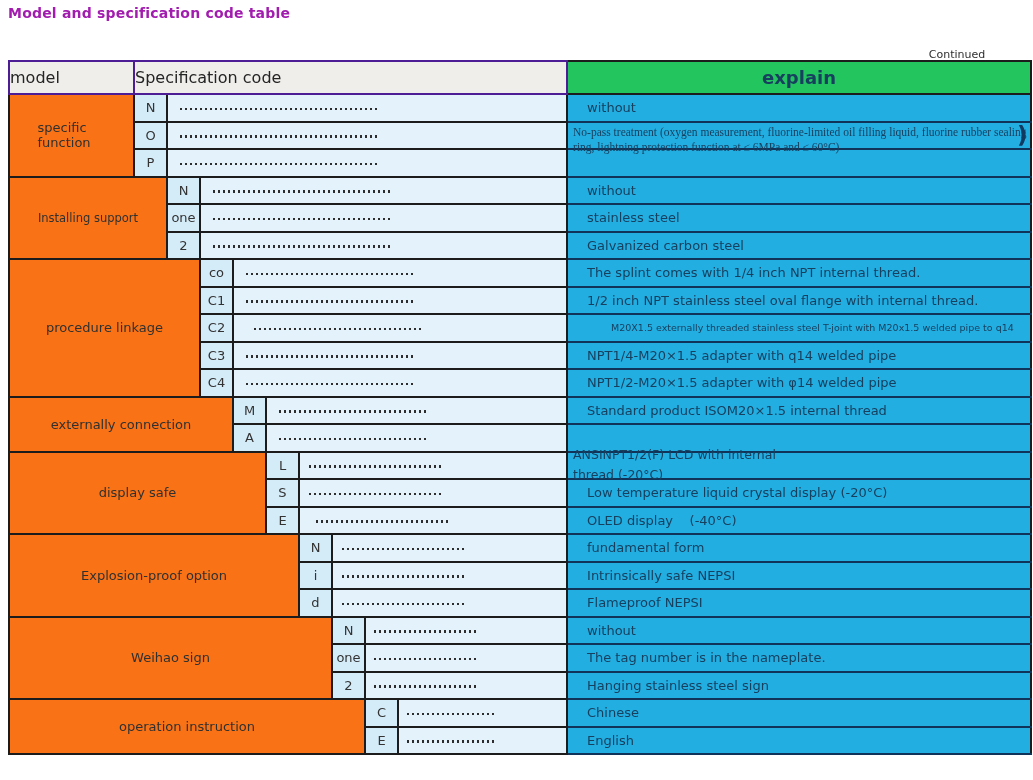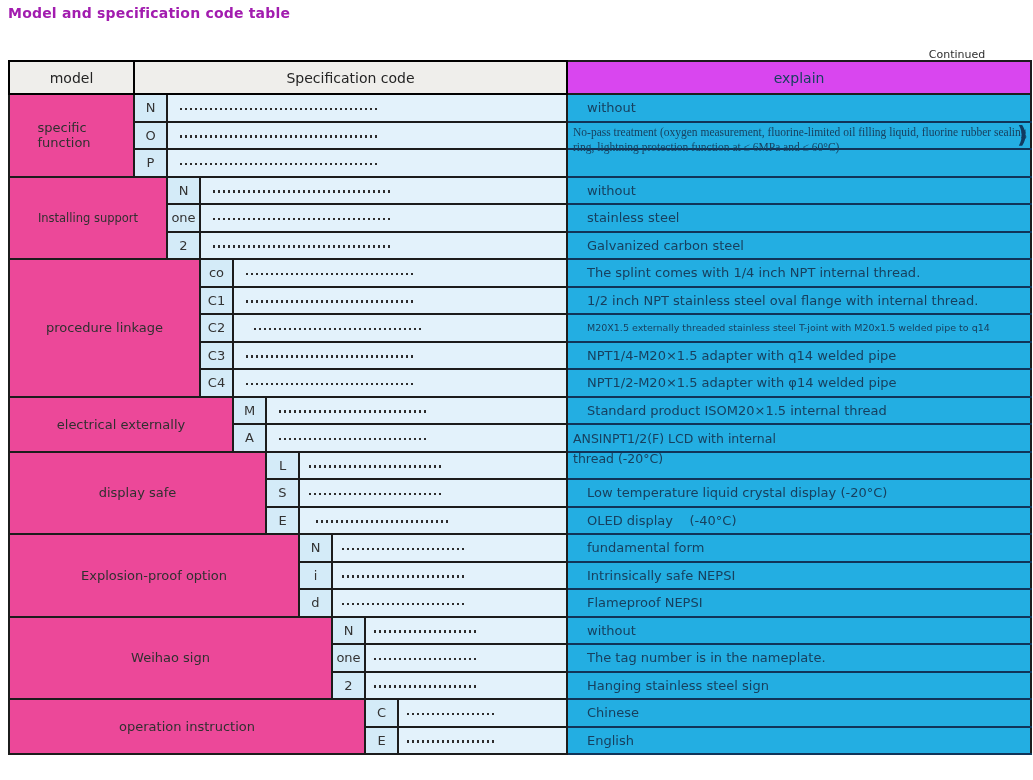--- a/index.html
+++ b/index.html
@@ -17,29 +17,29 @@
     font-size:11px;line-height:10.5px;color:#2e2e2e;text-align:left;
   }
   table.spec{
     position:absolute;left:8px;top:60px;
     border-collapse:collapse;table-layout:fixed;width:1022px;
   }
   td,th{padding:0;}
   tr.hr{height:33px;}
   tr.r{height:27.5px;}
   th.h{
-    background:#efeeeb;border:2px solid #000000;
-    font-size:14px;font-weight:400;color:#242424;text-align:center;vertical-align:middle;
+    background:#efeeeb;border:2px solid #4c1d95;
+    font-size:16px;font-weight:400;color:#242424;text-align:left;vertical-align:middle;
   }
   th.hex{
-    background:#d946ef;border:2px solid #1c1c1c;
-    font-size:14px;font-weight:400;color:#17405f;text-align:center;vertical-align:middle;
+    background:#22c55e;border:2px solid #1c1c1c;
+    font-size:18px;font-weight:700;color:#17405f;text-align:center;vertical-align:middle;
   }
   td.cat{
-    background:#ec4899;border:2px solid #1c1c1c;
+    background:#f97316;border:2px solid #1c1c1c;
     text-align:center;vertical-align:middle;
     font-size:13px;color:#303030;margin-left:36px;
   }
   td.cat .catspan{display:inline-block;}
   td.cat.c-narrow .catspan{max-width:68px;text-align:left;}
   td.cat.c-small{font-size:11.5px;}
   td.code{
     background:#d4ebf8;border:2px solid #1c1c1c;
     text-align:center;vertical-align:middle;
     font-size:13px;color:#333333;
@@ -55,24 +55,24 @@
   .d0{width:200px;} .d1{width:178px;} .d2{width:168px;} .d3{width:150px;}
   .d4{width:133px;margin-left:9px;} .d5{width:124px;margin-left:9px;}
   .d6{width:104px;margin-left:8px;} .d7{width:90px;margin-left:8px;}
   td.ex{
     background:#23aee2;
     border:2px solid #103459;border-right:2px solid #1c1c1c;
     vertical-align:middle;position:relative;
     font-size:13px;color:#17405f;
   }
   td.ex .ext{padding-left:19px;}
-  td.ex .ext.ex-sm{font-size:9.5px;}
+  td.ex .ext.ex-sm{font-size:9.5px;margin-left:24px;}
   .abs{position:absolute;left:5px;z-index:6;color:#17405f;}
   .ov-op{top:2px;width:458px;font-size:11.5px;line-height:15.5px;font-family:Liberation Serif, serif;}
-  .ov-a{top:4px;width:206px;font-size:12.5px;line-height:20px;}
+  .ov-a{top:20px;width:206px;font-size:12.5px;line-height:20px;}
   .paren{
     position:absolute;left:1017px;top:122px;z-index:9;
     font-size:23px;font-weight:bold;color:#113a60;
   }
 </style>
 </head>
 <body>
 
 <div class="page-title">Model and specification code table</div>
 
@@ -180,21 +180,21 @@
   </tr>
   <tr class="r">
     <td class="code">C4</td>
     <td class="dots" colspan="6"><span class="leader d2"></span></td>
     <td class="ex">
           <div class="ext">NPT1/2-M20×1.5 adapter with φ14 welded pipe</div>
         </td>
   </tr>
 
   <tr class="r">
-    <td class="cat" colspan="4" rowspan="2"><span class="catspan">electrical externally</span></td>
+    <td class="cat" colspan="4" rowspan="2"><span class="catspan">externally connection</span></td>
     <td class="code">M</td>
     <td class="dots" colspan="5"><span class="leader d3"></span></td>
     <td class="ex">
           <div class="ext">Standard product ISOM20×1.5 internal thread</div>
         </td>
   </tr>
   <tr class="r">
     <td class="code">A</td>
     <td class="dots" colspan="5"><span class="leader d3"></span></td>
     <td class="ex">

